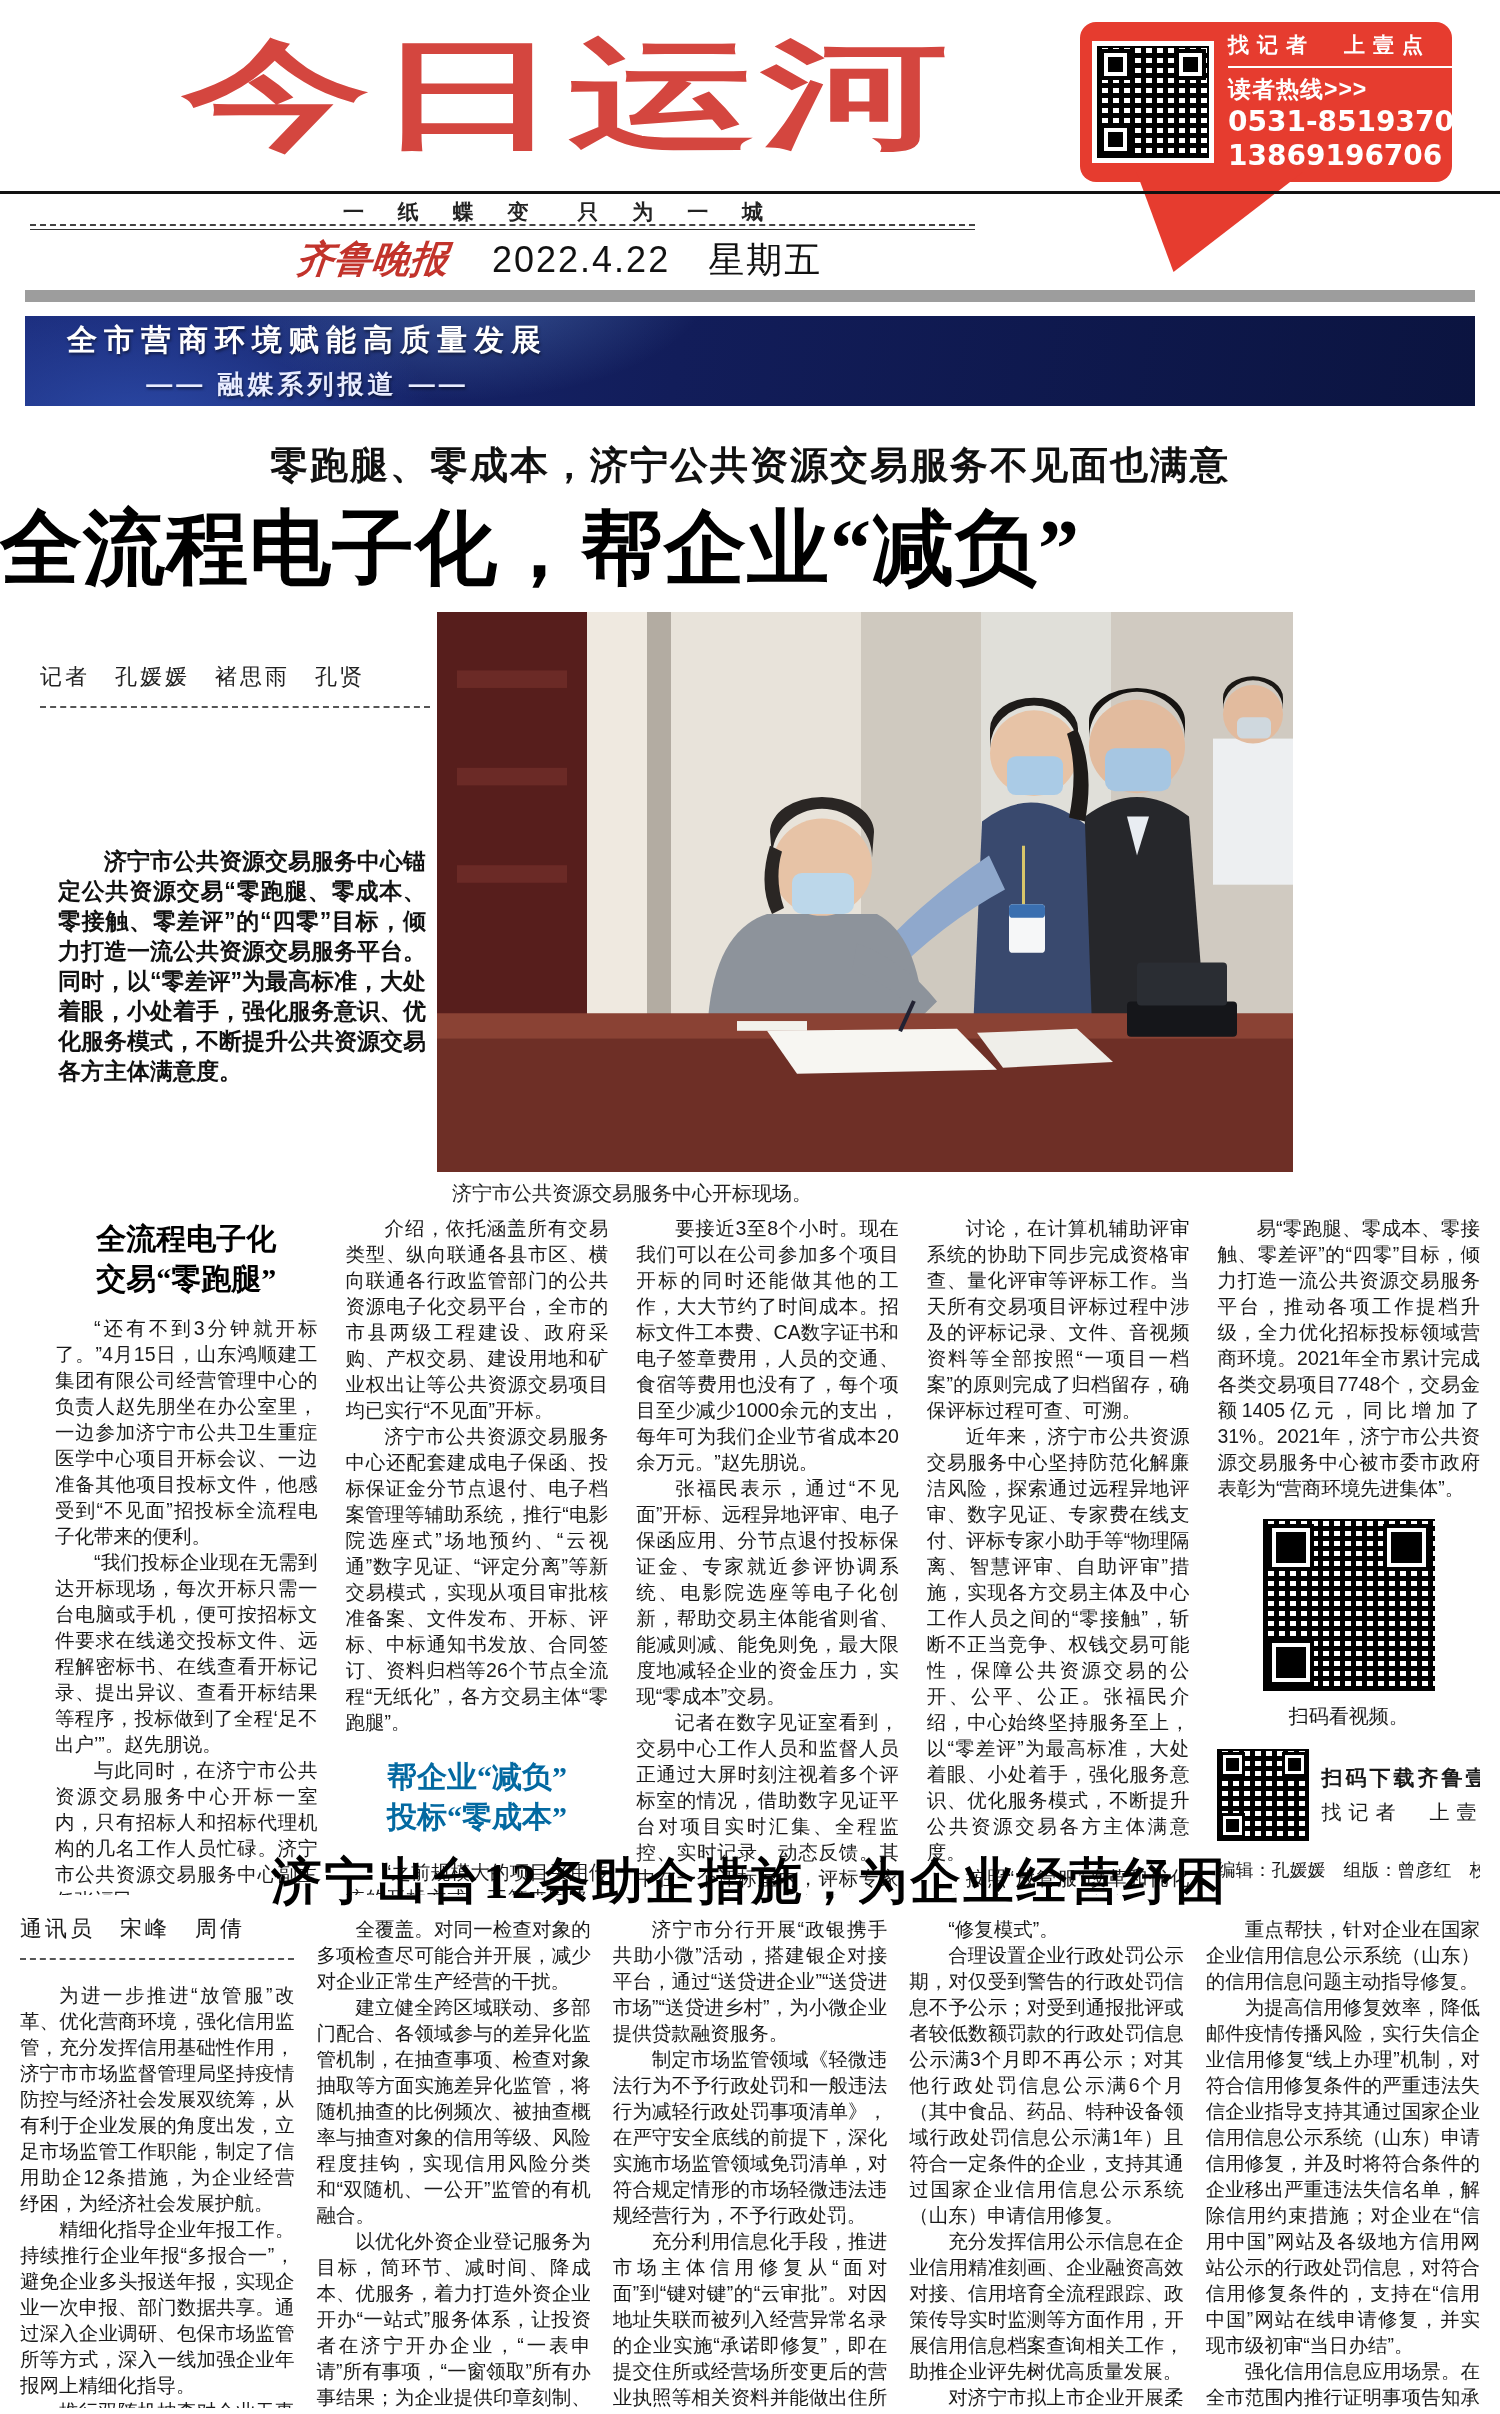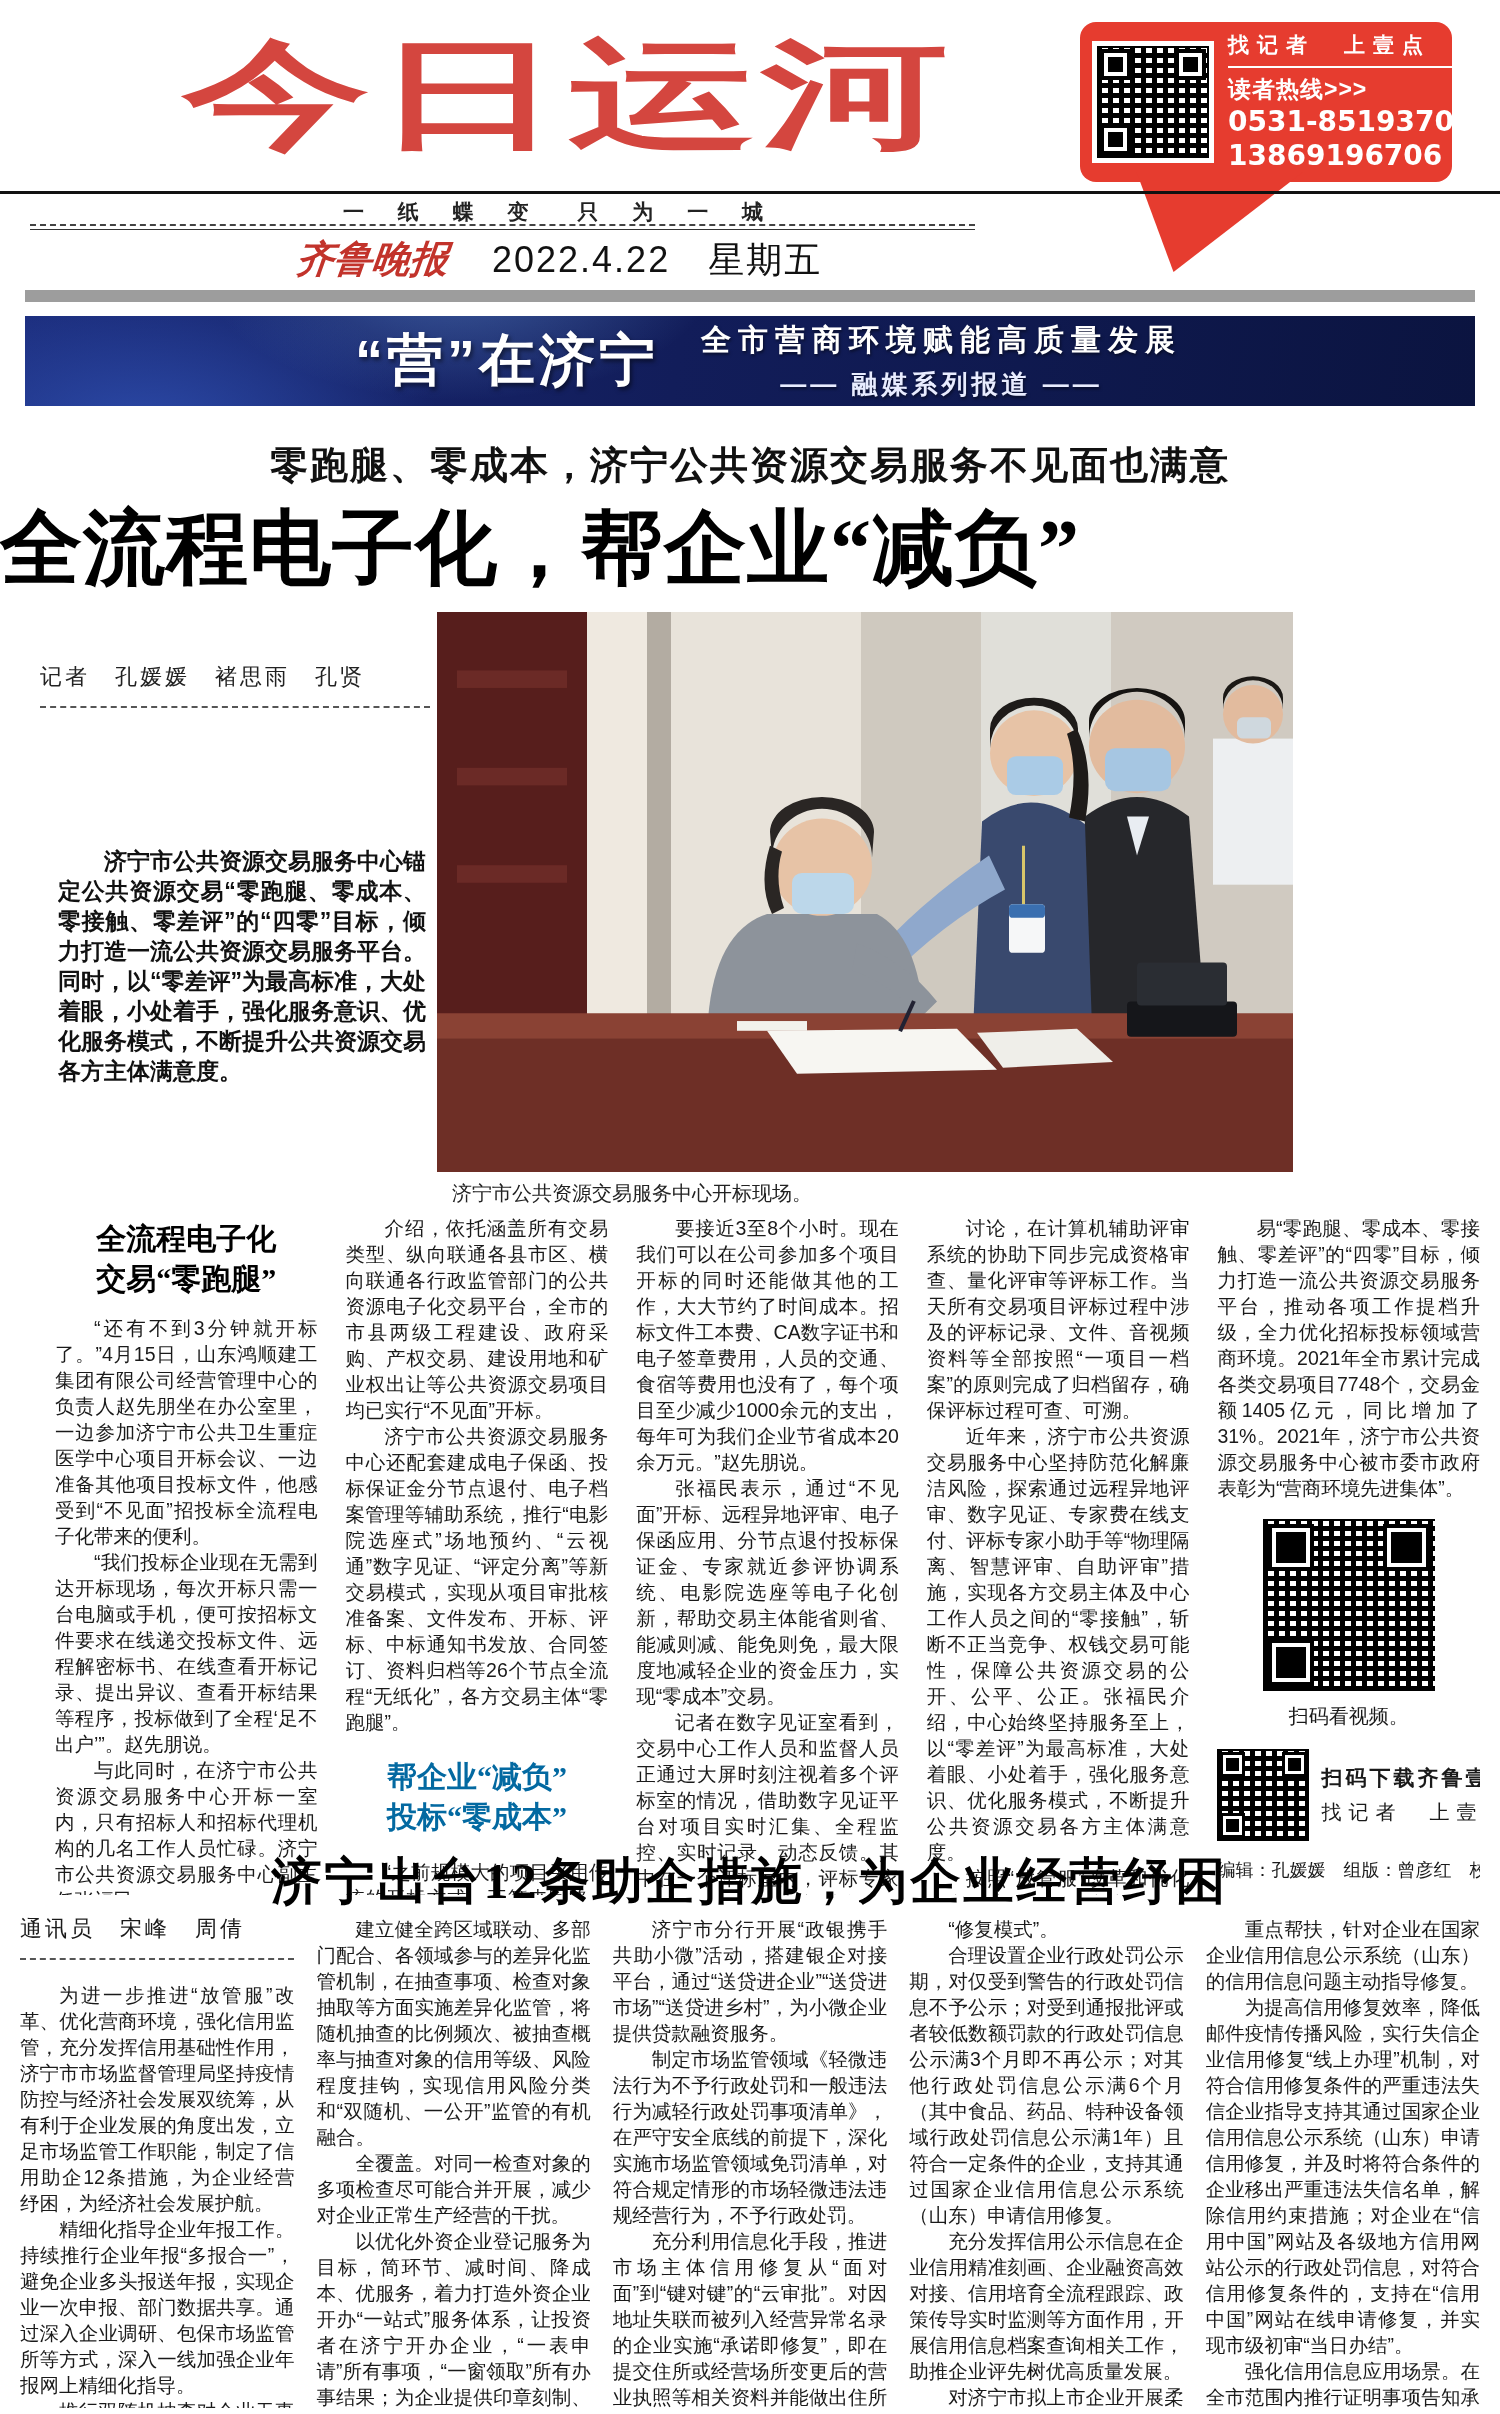--- a/index.html
+++ b/index.html
@@ -130,21 +130,20 @@
 
 <div class="abs tagline">一 纸 蝶 变　只 为 一 城</div>
 <div class="abs dash-rule"></div>
 <div class="abs solid-rule"></div>
 <div class="abs paper-name">齐鲁晚报</div>
 <div class="abs date-line"><span>2022.4.22</span>　<span>星期五</span></div>
 <div class="abs top-rule"></div>
 <div class="abs gray-bar"></div>
 
 <div class="abs banner">
-  <div class="banner-brand">“营”在济宁</div>
   <div class="banner-right">
     <div class="banner-title">全市营商环境赋能高质量发展</div>
     <div class="banner-sub">—— 融媒系列报道 ——</div>
   </div>
 </div>
 
 <div class="abs kicker">零跑腿、零成本，济宁公共资源交易服务不见面也满意</div>
 <div class="abs headline">全流程电子化，帮企业“减负”</div>
 <div class="abs byline">记者　孔媛媛　褚思雨　孔贤</div>
 
@@ -268,22 +267,22 @@
 <div class="abs bheadline">济宁出台12条助企措施，为企业经营纾困</div>
 
 <div class="abs bcols">
   <div class="ncol">
     <div class="bby">通讯员　宋峰　周倩</div>
     <p class="para">为进一步推进“放管服”改革、优化营商环境，强化信用监管，充分发挥信用基础性作用，济宁市市场监督管理局坚持疫情防控与经济社会发展双统筹，从有利于企业发展的角度出发，立足市场监管工作职能，制定了信用助企12条措施，为企业经营纾困，为经济社会发展护航。</p>
     <p class="para">精细化指导企业年报工作。持续推行企业年报“多报合一”，避免企业多头报送年报，实现企业一次申报、部门数据共享。通过深入企业调研、包保市场监管所等方式，深入一线加强企业年报网上精细化指导。</p>
     <p class="para">推行双随机抽查对企业无事不扰。充分发挥部门联合“双随机、一公开”联席会议办公室作用，推动“双随机、一公开”监管工作常态化、</p>
   </div>
   <div class="ncol">
+    <p class="para">全覆盖。对同一检查对象的多项检查尽可能合并开展，减少对企业正常生产经营的干扰。</p>
     <p class="para">建立健全跨区域联动、多部门配合、各领域参与的差异化监管机制，在抽查事项、检查对象抽取等方面实施差异化监管，将随机抽查的比例频次、被抽查概率与抽查对象的信用等级、风险程度挂钩，实现信用风险分类和“双随机、一公开”监管的有机融合。</p>
-    <p class="para">全覆盖。对同一检查对象的多项检查尽可能合并开展，减少对企业正常生产经营的干扰。</p>
     <p class="para">以优化外资企业登记服务为目标，简环节、减时间、降成本、优服务，着力打造外资企业开办“一站式”服务体系，让投资者在济宁开办企业，“一表申请”所有事项，“一窗领取”所有办事结果；为企业提供印章刻制、发票及税控设备领取、证章寄递“三免费”服务，无偿提供导办、帮办、代办服务。</p>
 
   </div>
   <div class="ncol">
     <p class="para">济宁市分行开展“政银携手　共助小微”活动，搭建银企对接平台，通过“送贷进企业”“送贷进市场”“送贷进乡村”，为小微企业提供贷款融资服务。</p>
     <p class="para">制定市场监管领域《轻微违法行为不予行政处罚和一般违法行为减轻行政处罚事项清单》，在严守安全底线的前提下，深化实施市场监管领域免罚清单，对符合规定情形的市场轻微违法违规经营行为，不予行政处罚。</p>
     <p class="para">充分利用信息化手段，推进市场主体信用修复从“面对面”到“键对键”的“云审批”。对因地址失联而被列入经营异常名录的企业实施“承诺即修复”，即在提交住所或经营场所变更后的营业执照等相关资料并能做出住所地址合法有效承诺的，可先申请移出经营异常名录，暂不进行实地核查，实现快捷、便利的</p>
   </div>
   <div class="ncol">
     <p class="para">“修复模式”。</p>

